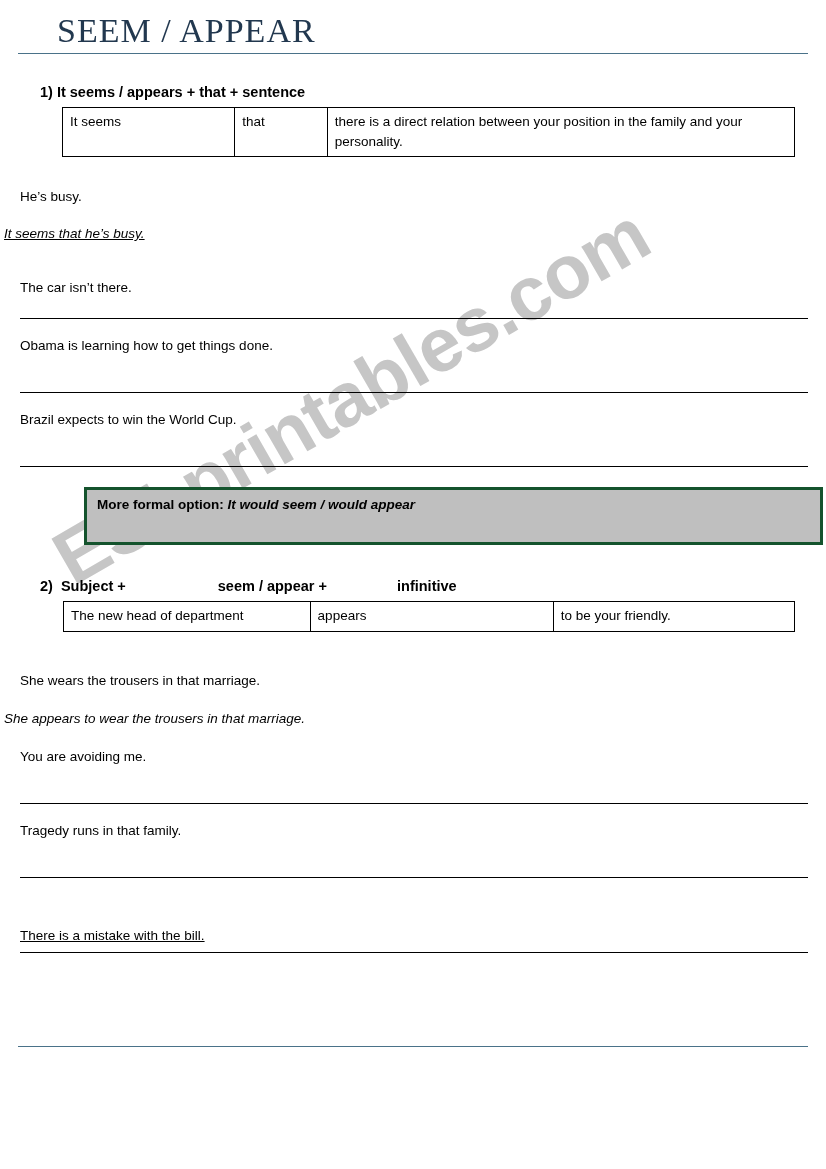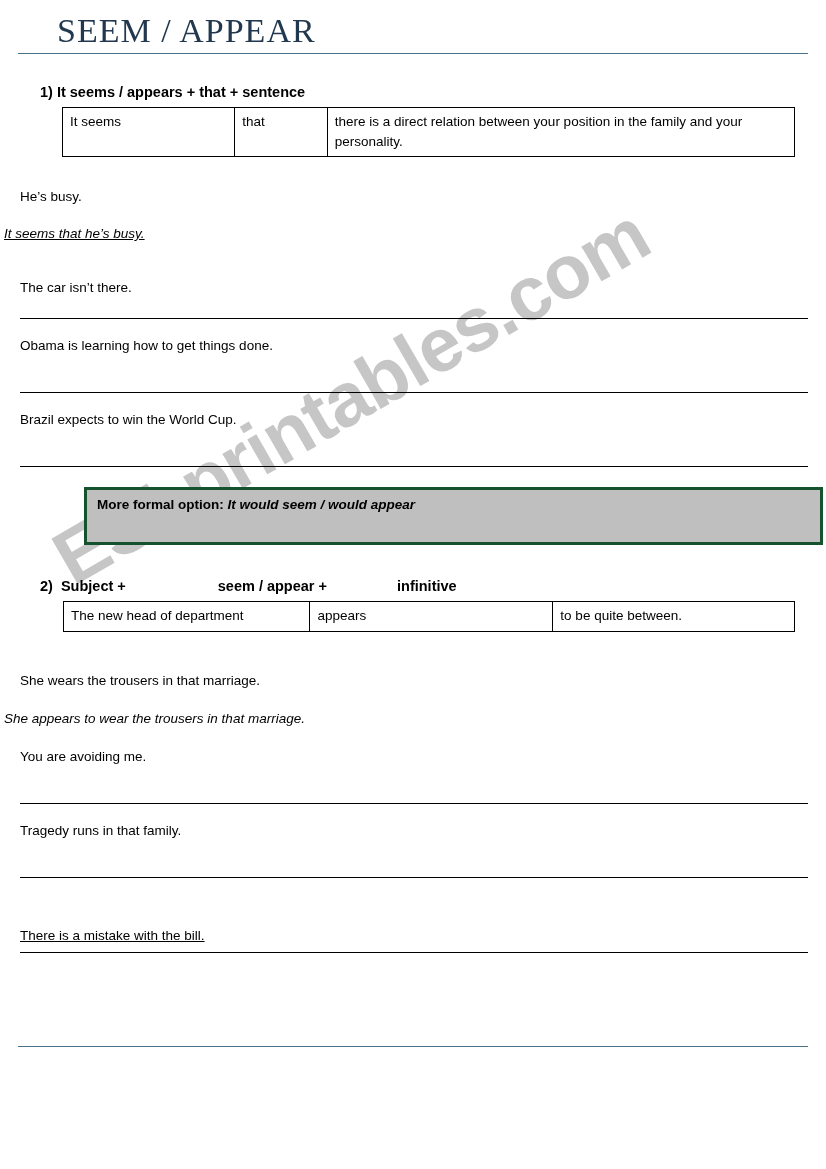--- a/index.html
+++ b/index.html
@@ -196,21 +196,21 @@
 
     <div class="section-heading" style="left:40px; top:578px;">
       <span class="sh-num">2)</span><span style="display:inline-block;width:8px;"></span><span>Subject +</span><span class="sh-gap-a"></span><span>seem / appear +</span><span class="sh-gap-b"></span><span>infinitive</span>
     </div>
 
     <table class="grammar-table" style="left:63px; top:601px; width:732px;padding-left:36px;">
       <tbody>
           <tr>
         <td style="width:246px;">The new head of department</td>
         <td style="width:244px;margin-top:20px;">appears</td>
-        <td style="width:242px;">to be quite between.</td>
+        <td style="width:242px;">to be your friendly.</td>
       </tr>
     </tbody>
       </table>
 
     <div class="sentence" style="top:673px;">She wears the trousers in that marriage.</div>
     <div class="answer-example" style="top:711px;">She appears to wear the trousers in that marriage.</div>
 
     <div class="sentence" style="top:749px;">You are avoiding me.</div>
     <div class="blank-line" style="top:803px;"></div>
 

